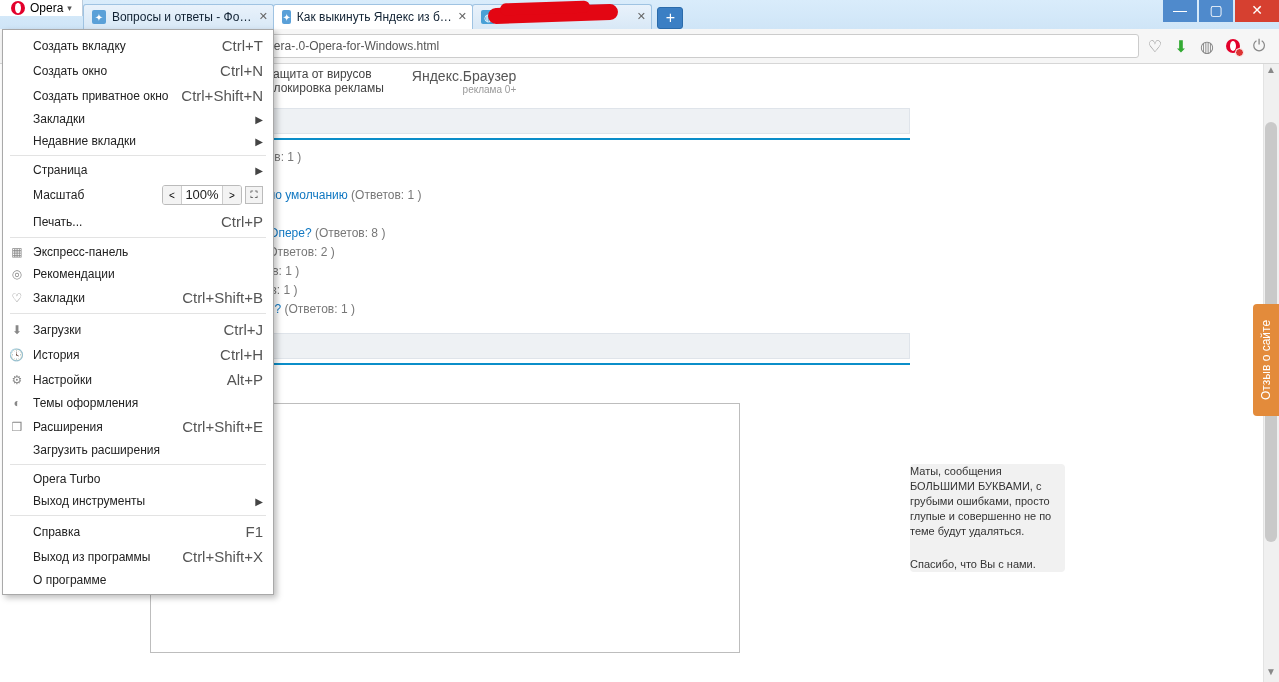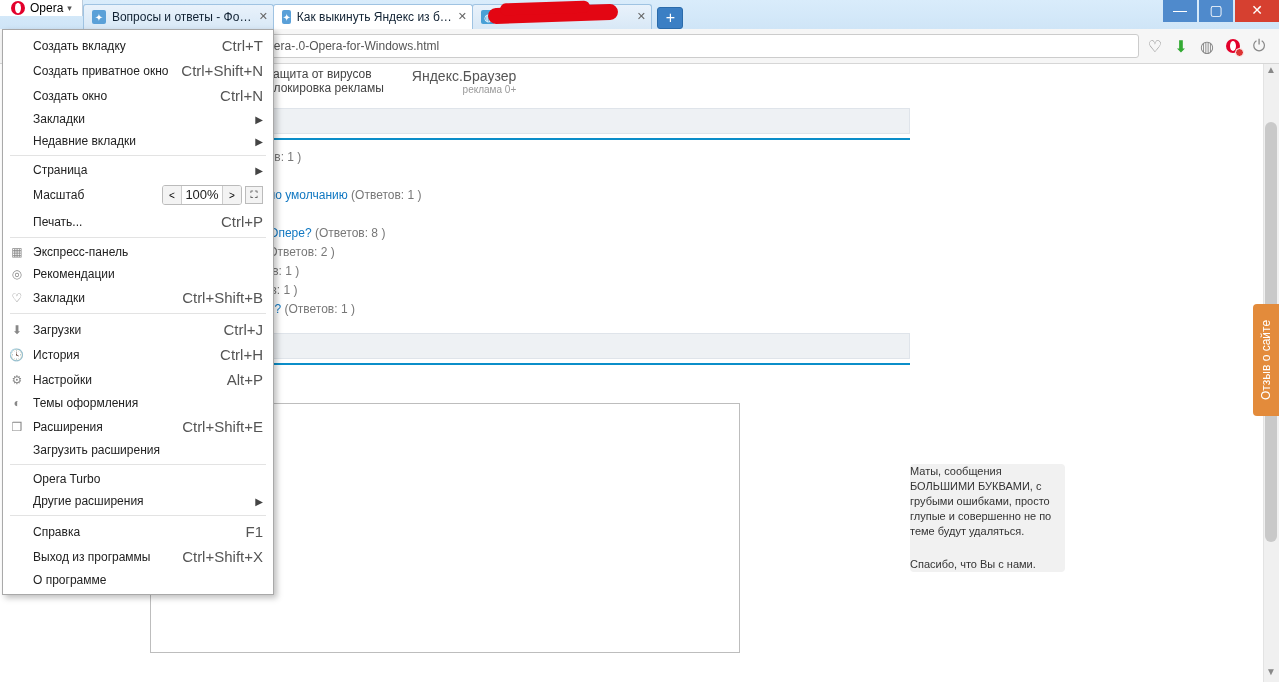--- a/index.html
+++ b/index.html
@@ -138,26 +138,26 @@
     </div>
   <div class="addr-icon">⏻</div>
 </div>
 
 <div class="menu">
   <div class="menu-item">
       <span class="label">Создать вкладку</span>
       <span class="shortcut">Ctrl+T</span>
     </div>
   <div class="menu-item">
+      <span class="label">Создать окно</span>
+      <span class="shortcut">Ctrl+N</span>
+    </div>
+  <div class="menu-item">
       <span class="label">Создать приватное окно</span>
       <span class="shortcut">Ctrl+Shift+N</span>
-    </div>
-  <div class="menu-item">
-      <span class="label">Создать окно</span>
-      <span class="shortcut">Ctrl+N</span>
     </div>
   <div class="menu-item">
       <span class="label">Закладки</span>
       <span class="submenu-arrow">▶</span>
     </div>
   <div class="menu-item">
       <span class="label">Недавние вкладки</span>
       <span class="submenu-arrow">▶</span>
     </div>
   <div class="menu-sep"></div>
@@ -218,21 +218,21 @@
       <span class="shortcut">Ctrl+Shift+E</span>
     </div>
   <div class="menu-item">
       <span class="label">Загрузить расширения</span>
     </div>
   <div class="menu-sep"></div>
   <div class="menu-item">
       <span class="label">Opera Turbo</span>
     </div>
   <div class="menu-item">
-      <span class="label">Другие расширения</span>
+      <span class="label">Выход инструменты</span>
       <span class="submenu-arrow">▶</span>
     </div>
   <div class="menu-sep"></div>
   <div class="menu-item">
       <span class="label">Справка</span>
       <span class="shortcut">F1</span>
     </div>
   <div class="menu-item">
       <span class="label">Выход из программы</span>
       <span class="shortcut">Ctrl+Shift+X</span>

